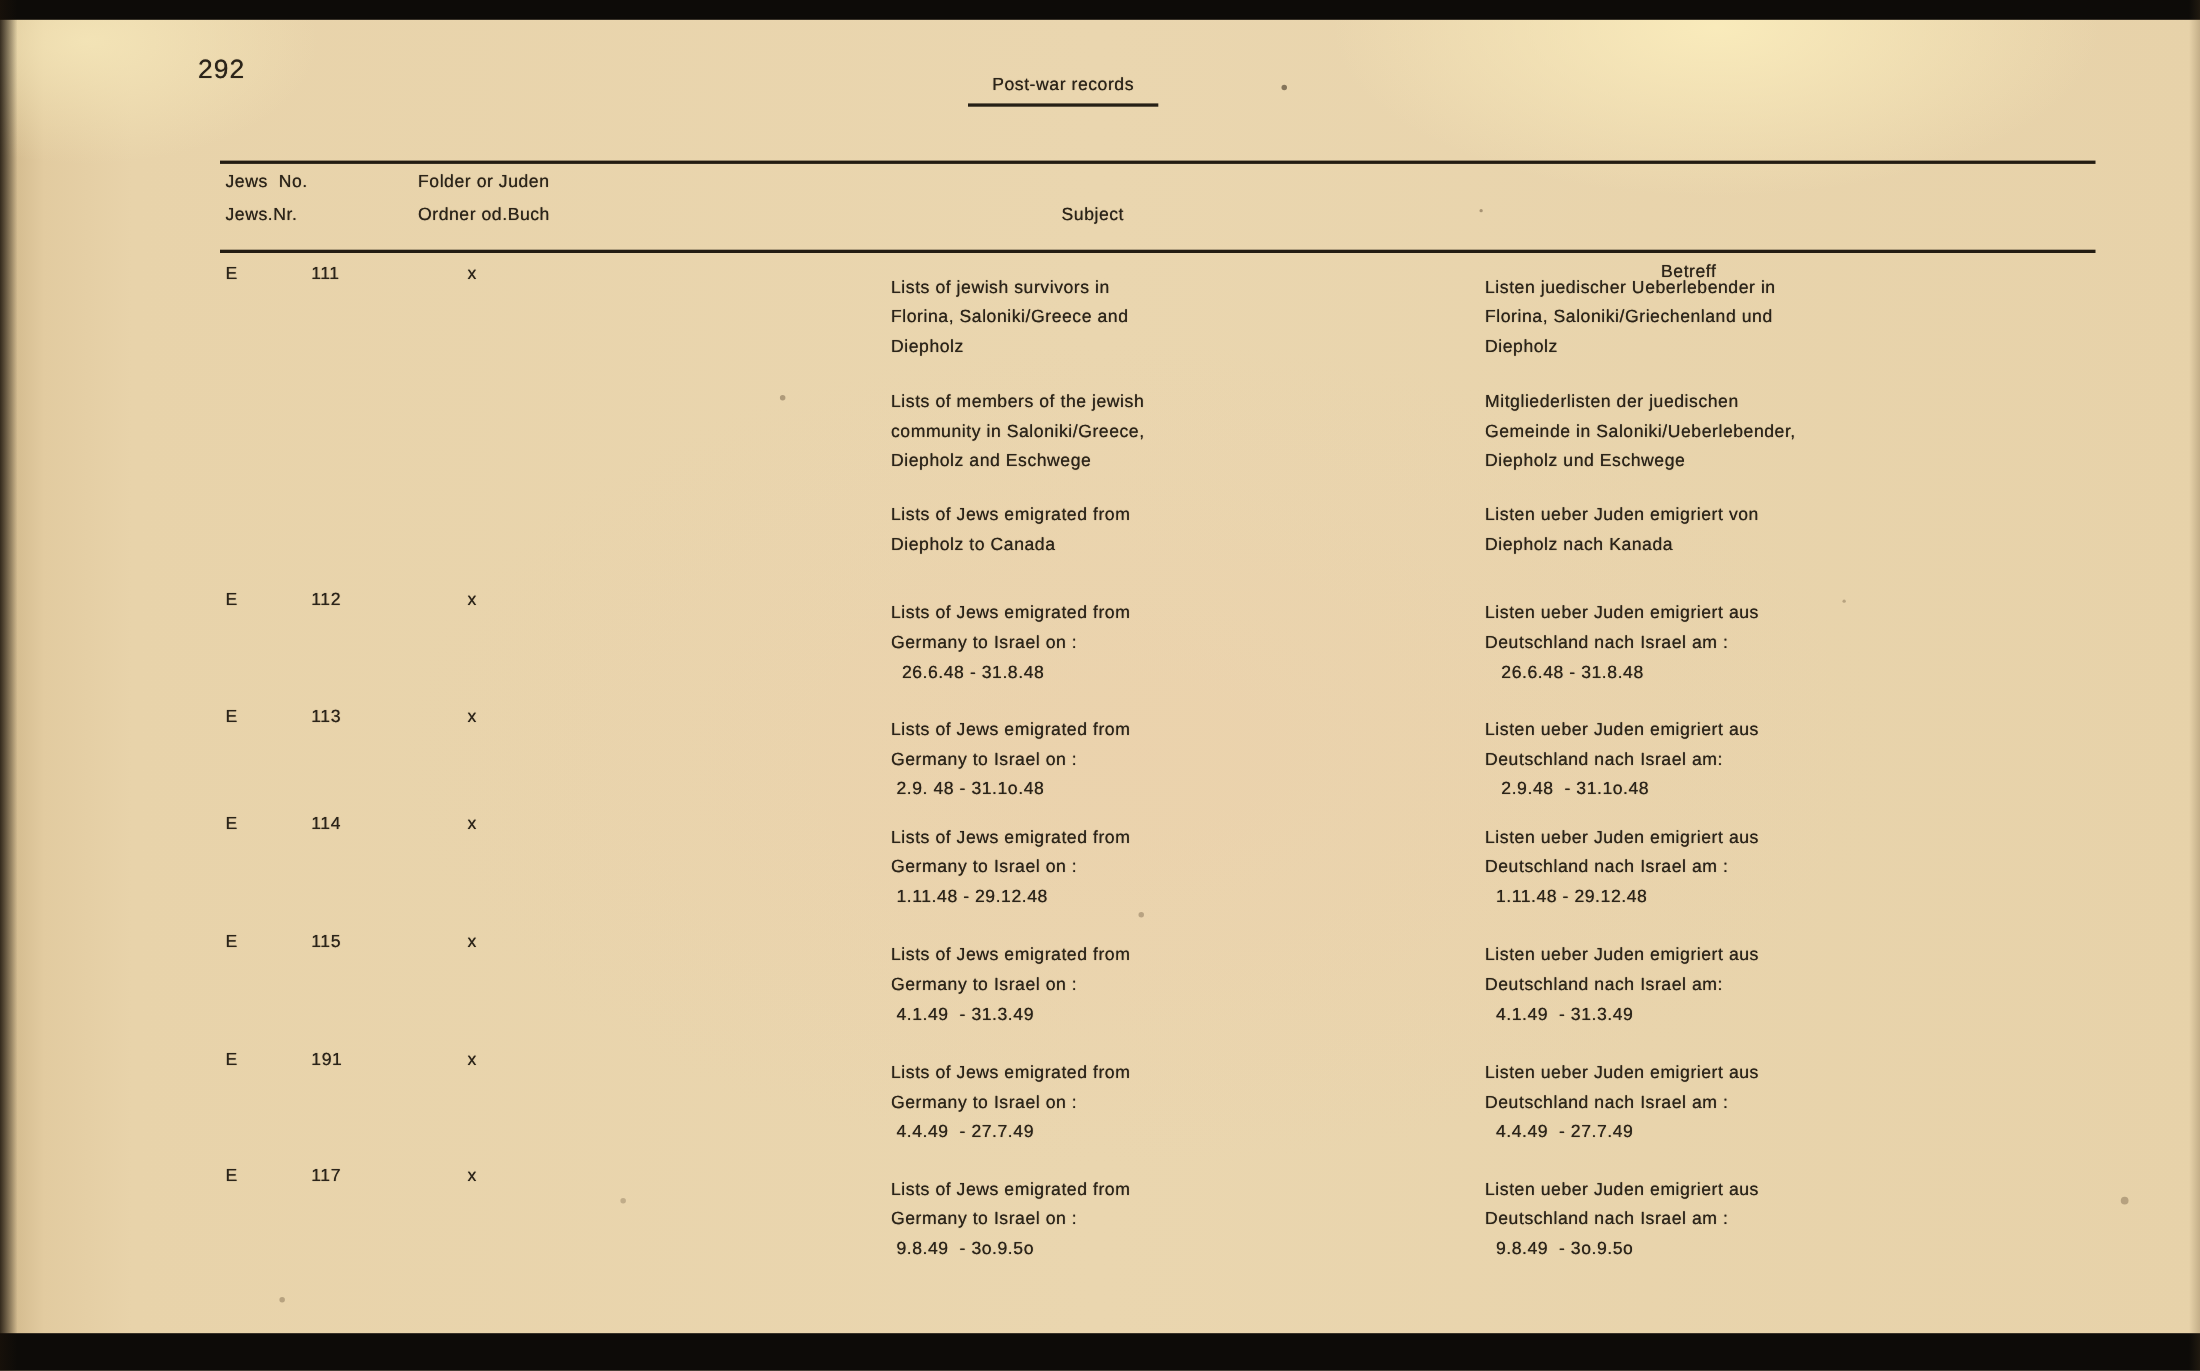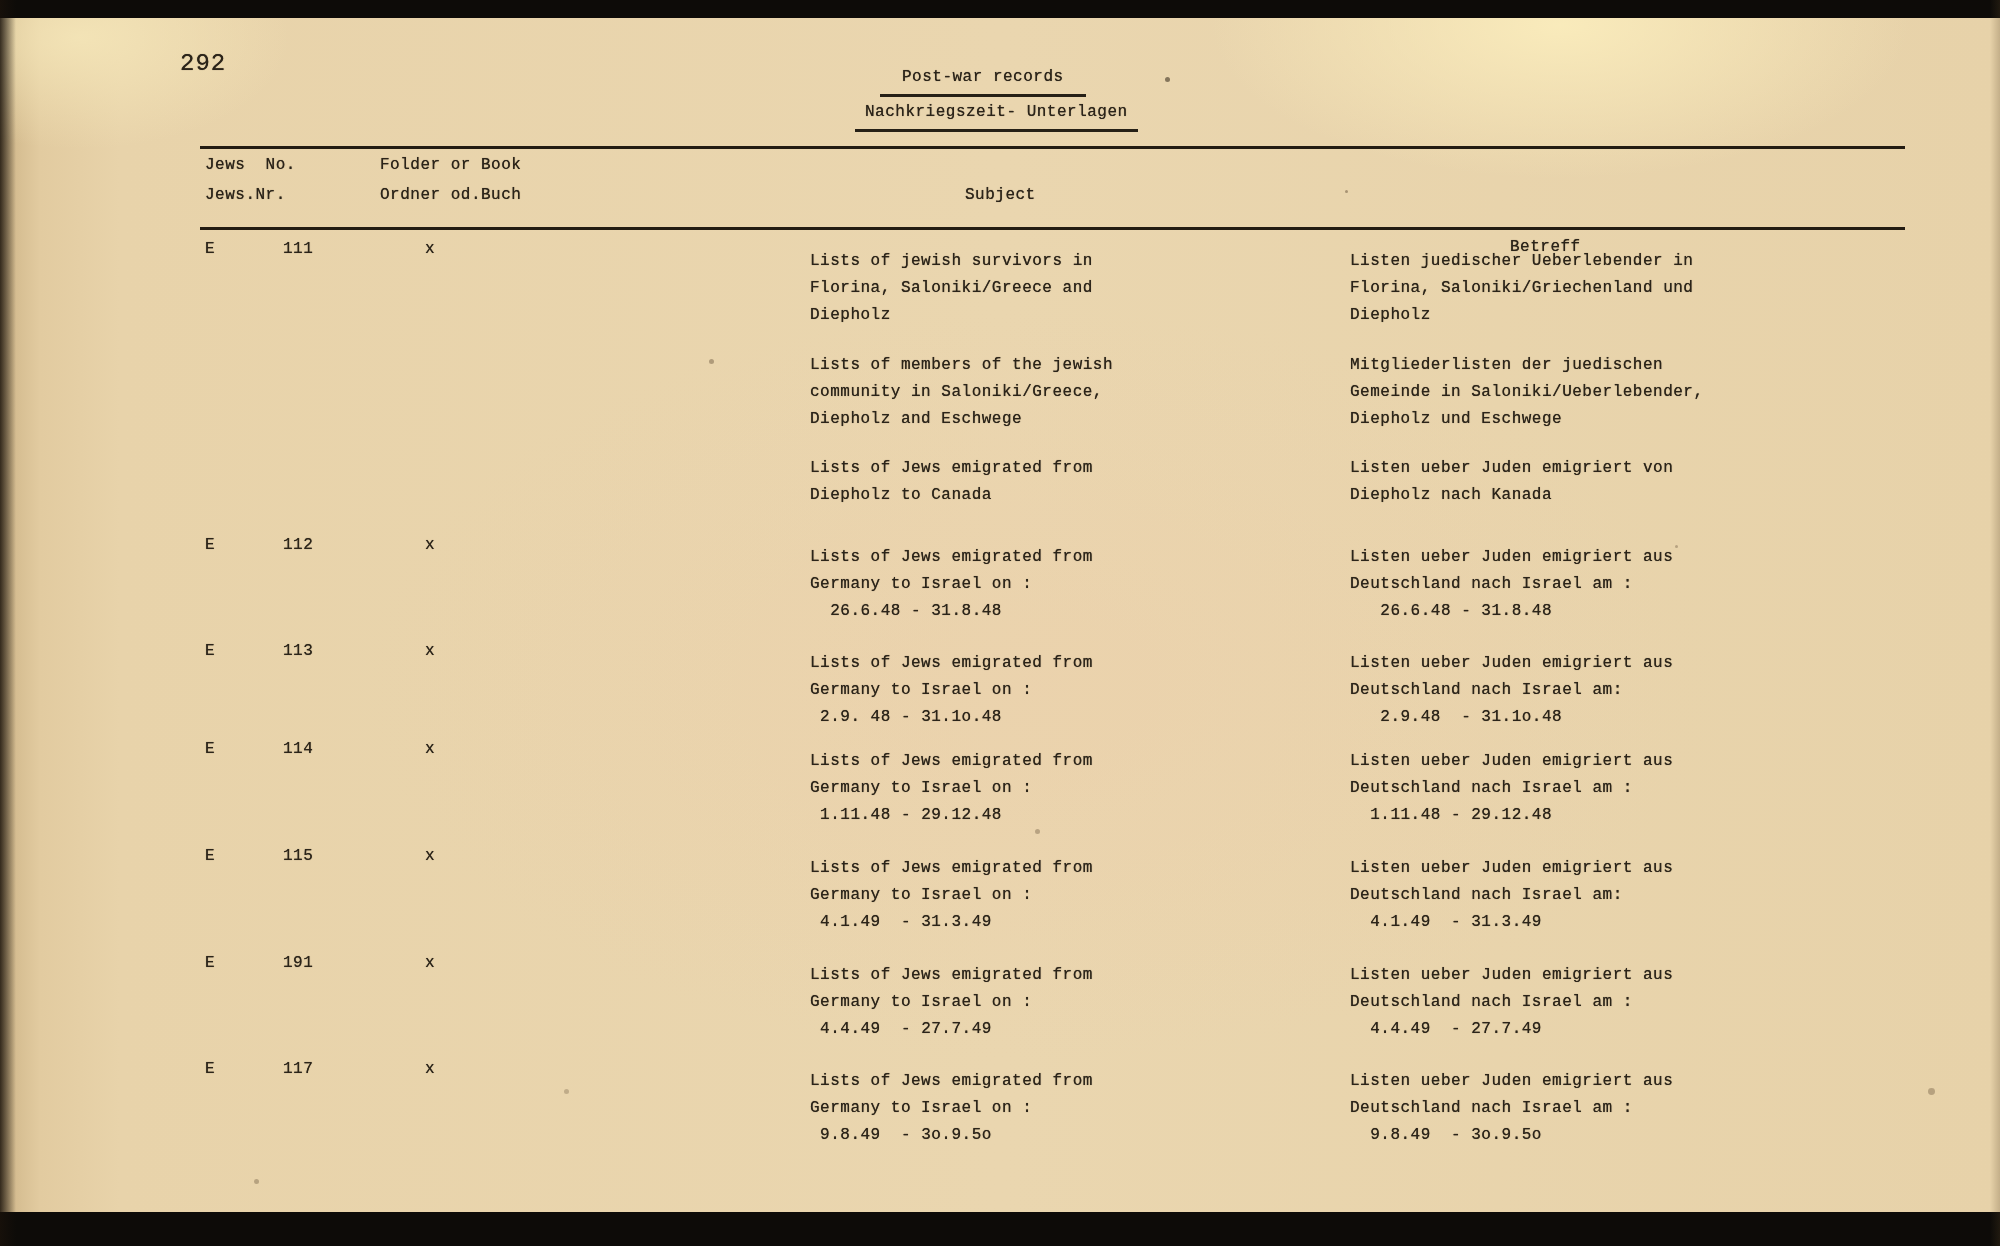--- a/index.html
+++ b/index.html
@@ -1,20 +1,20 @@
 <!DOCTYPE html>
 <html><head>
 <meta charset="utf-8">
 <style>
   html,body{margin:0;padding:0;background:#111;}
   .page{
     position:relative;
     width:2000px;height:1246px;
     overflow:hidden;
-    font-family:Liberation Mono, monospace;
+    font-family:Liberation Sans, sans-serif;
     color:#2b2419;
     background:
       radial-gradient(ellipse 500px 220px at 78% 2%, rgba(250,236,188,.95), rgba(250,236,188,0) 70%),
       radial-gradient(ellipse 300px 160px at 4% 3%, rgba(246,232,186,.8), rgba(246,232,186,0) 70%),
       radial-gradient(ellipse 900px 500px at 52% 55%, rgba(236,206,170,.45), rgba(236,206,170,0) 75%),
       linear-gradient(90deg,#cdb487 0,#e2cba0 2%,#e8d3aa 6%,#ead6af 50%,#e7d2a9 100%);
   }
   .t{
     position:absolute;
     font-size:16px;line-height:27px;letter-spacing:.5px;
@@ -64,27 +64,26 @@
 
   <div class="scan-bar-top"></div>
   <div class="scan-bar-bottom"></div>
   <div class="edge-left"></div>
   <div class="edge-right"></div>
   <div class="specks"></div>
 
   <div class="t page-number">292</div>
 
   <div class="t title-en">Post-war records</div>
-  <div class="t title-de">Nachkriegszeit- Unterlagen</div>
 
   <div class="rule rule-1"></div>
 
   <div class="t h1a">Jews  No.</div>
   <div class="t h1b">Jews.Nr.</div>
-  <div class="t h2a">Folder or Book</div>
+  <div class="t h2a">Folder or Juden</div>
   <div class="t h2b">Ordner od.Buch</div>
   <div class="t h3">Subject</div>
   <div class="t h4">Betreff</div>
 
   <div class="rule rule-2"></div>
 
   <div>
 
     <div class="row has-item" style="top:236px">
       <div class="t c-item">E</div>

